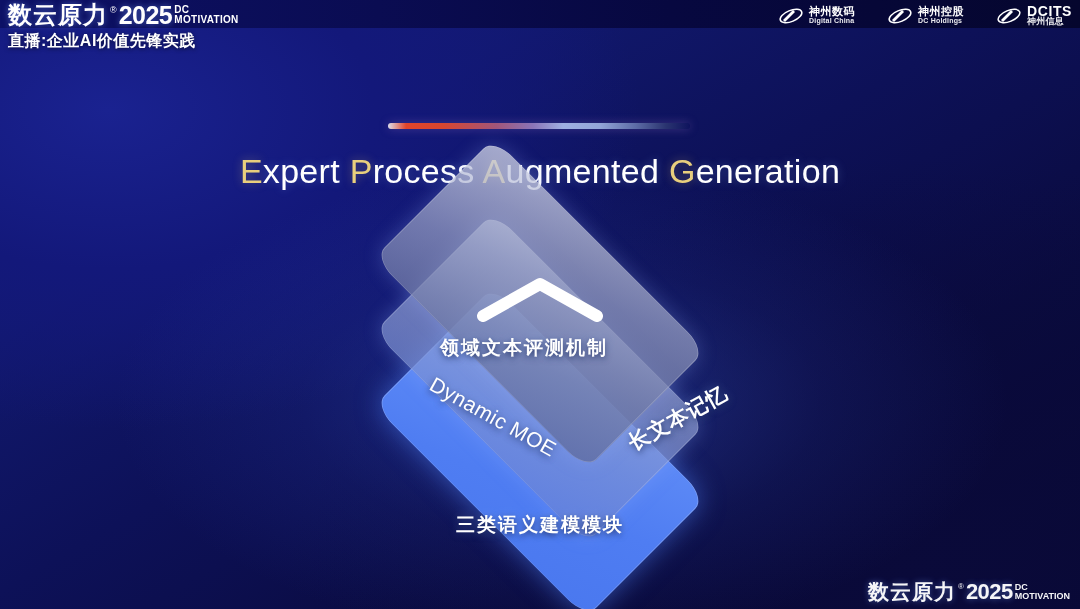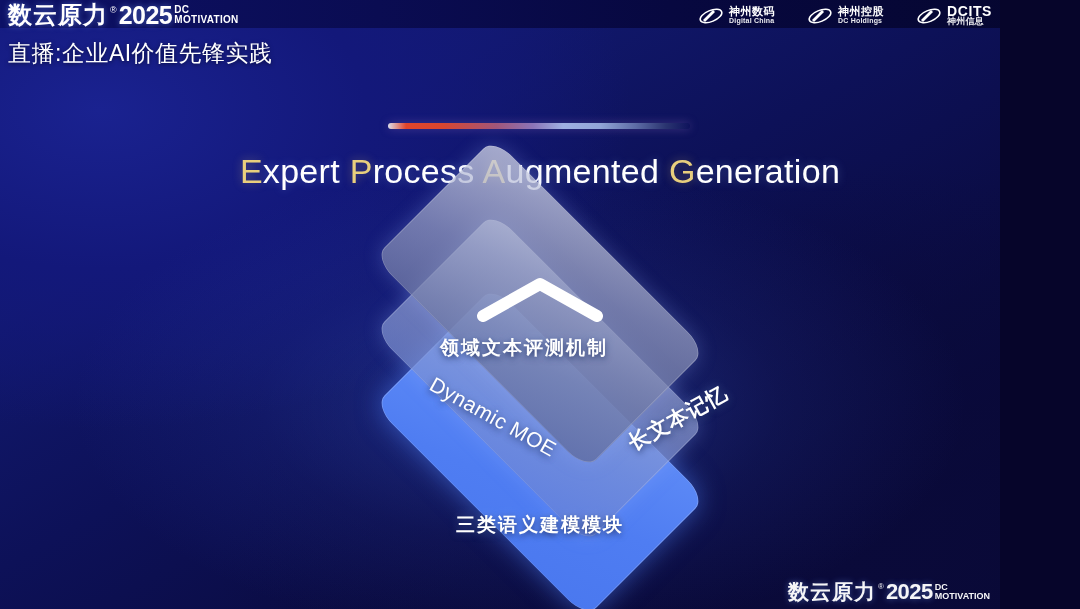--- a/index.html
+++ b/index.html
@@ -6,21 +6,21 @@
 
   html,body{
     width:1080px; height:609px;
     overflow:hidden;
     background:#06052a;
     font-family:"Liberation Sans","DejaVu Sans",sans-serif;
   }
 
   #slide{
     position:relative;
-    width:1000px; height:609px;
+    width:1080px; height:609px;
     overflow:hidden;
     background:
       radial-gradient(ellipse 620px 330px at 52% 66%, rgba(60,95,220,.40) 0%, rgba(40,60,170,.18) 42%, rgba(0,0,0,0) 72%),
       radial-gradient(ellipse 700px 420px at 10% 18%, #1a2290 0%, #13187a 38%, rgba(10,10,60,0) 76%),
       radial-gradient(ellipse 900px 600px at 85% 95%, #0a0a3a 0%, rgba(6,5,42,0) 70%),
       linear-gradient(150deg,#181f86 0%,#121a72 22%,#0d1158 48%,#0a0b40 72%,#07062e 100%);
   }
 
   
   .topband{
@@ -45,22 +45,22 @@
     text-shadow:0 0 6px rgba(120,160,255,.55);
   }
   .evlogo .dcm{
     display:flex; flex-direction:column; line-height:10px; padding-top:3px;
   }
   .evlogo .dcm .d1{ font-size:10px; font-weight:700; letter-spacing:.3px;}
   .evlogo .dcm .d2{ font-size:10px; font-weight:700; letter-spacing:.3px;}
 
   
   .live{
-    position:absolute; left:8px; top:38px;
-    font-size:23px; font-weight:400; color:#ffffff;
+    position:absolute; left:8px; top:31px;
+    font-size:16px; font-weight:700; color:#ffffff;
     letter-spacing:.5px;
     text-shadow:0 1px 4px rgba(0,0,0,.6);
   }
 
   
   .corps{
     position:absolute; right:8px; top:5px;
     display:flex; align-items:center; gap:32px;
   }
   .corp{ display:flex; align-items:center; gap:5px; }

